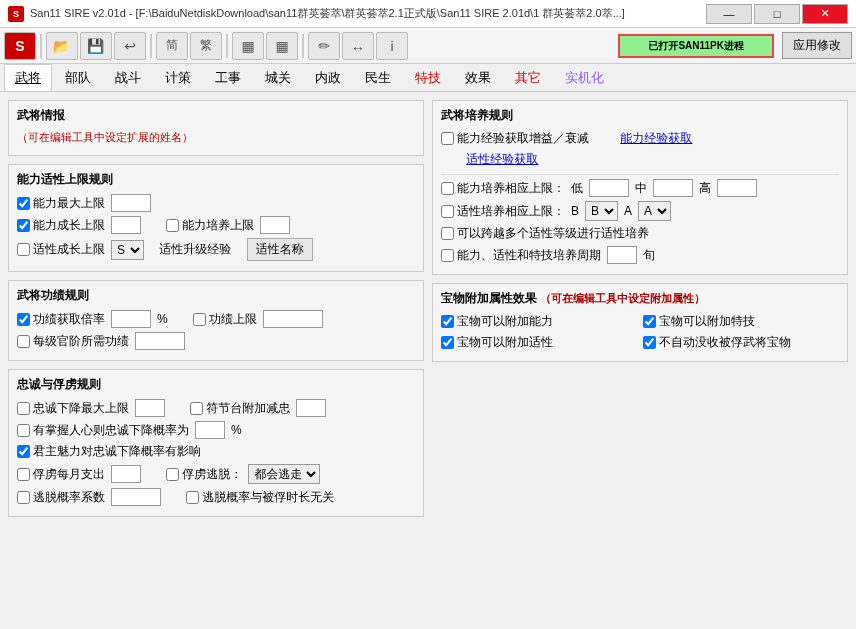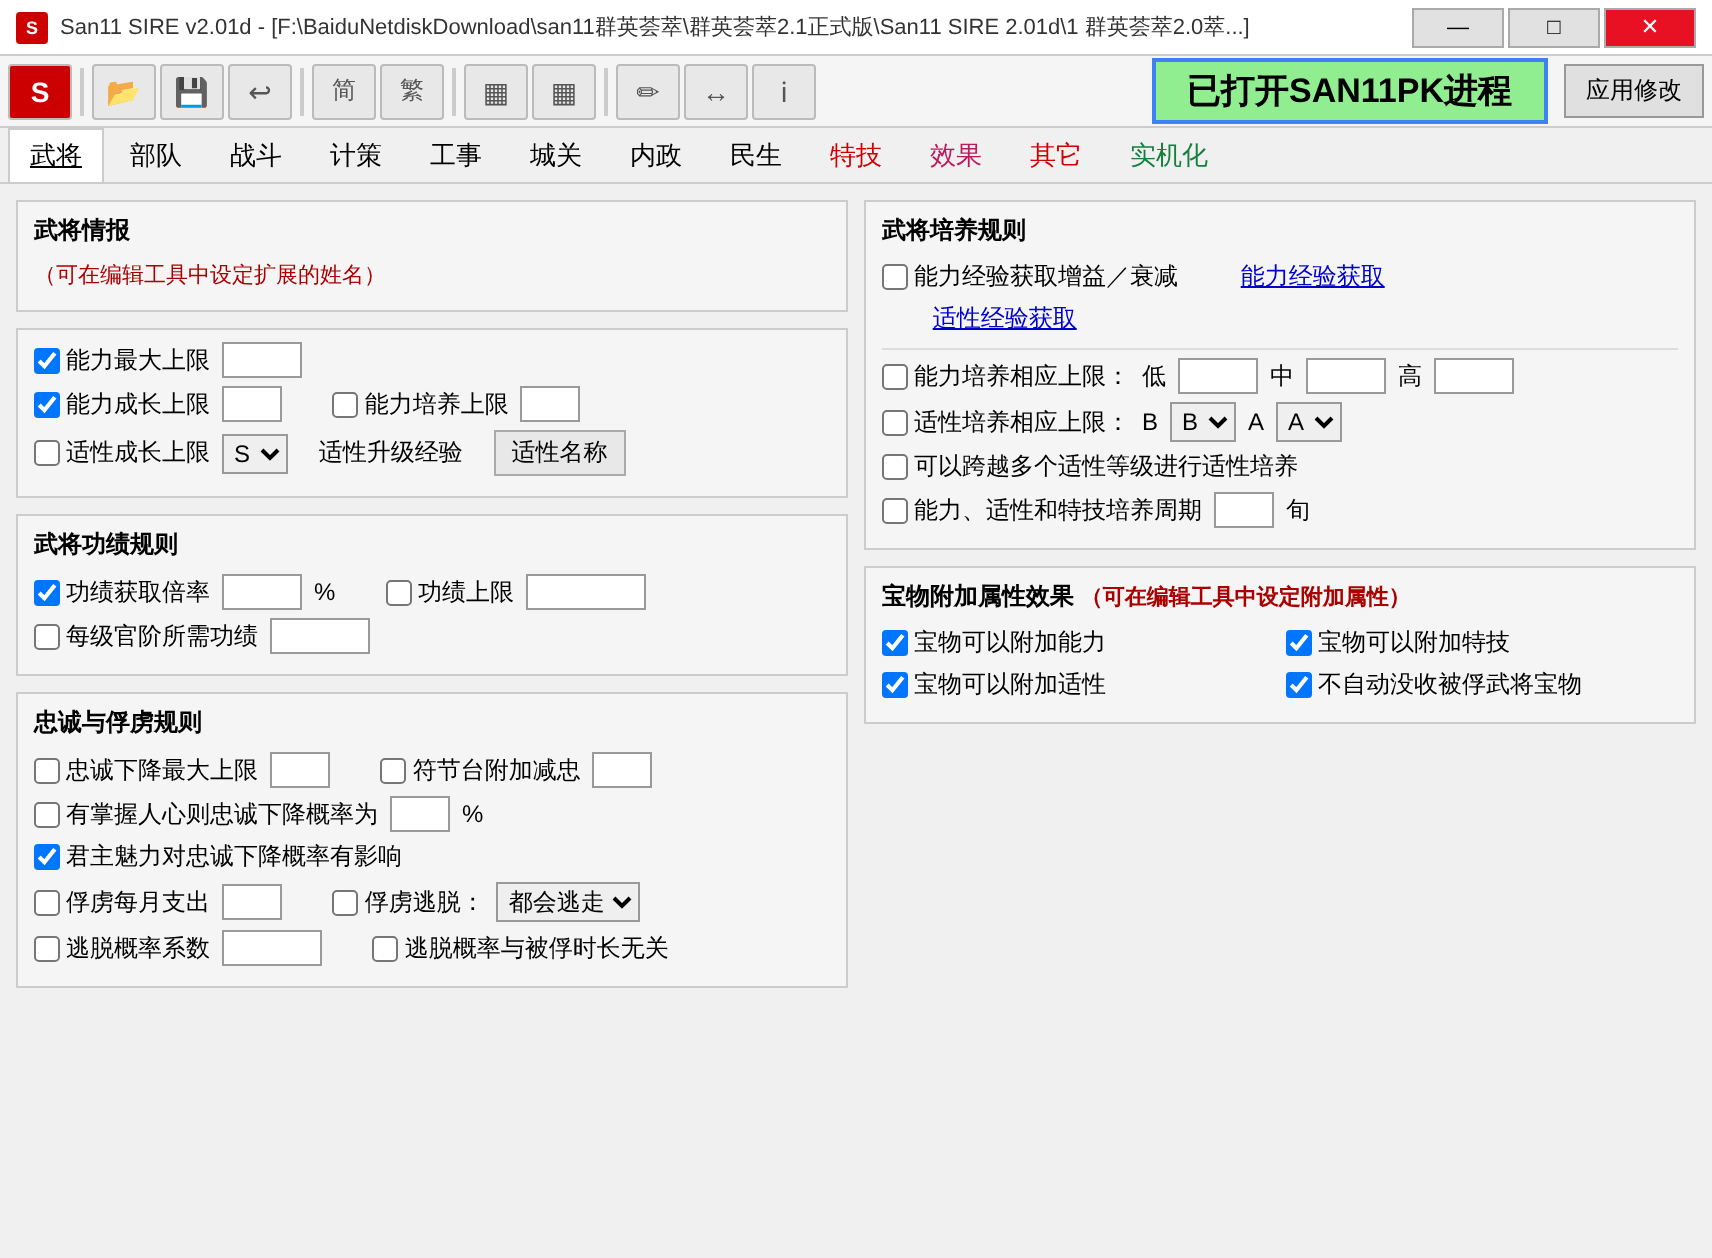--- a/index.html
+++ b/index.html
@@ -11,21 +11,21 @@
     .title-bar-icon { width: 16px; height: 16px; background: #c00; border-radius: 2px; display: flex; align-items: center; justify-content: center; color: #fff; font-size: 9px; font-weight: bold; }
     .title-bar-right { display: flex; gap: 2px; }
     .title-btn { width: 46px; height: 20px; background: #e1e1e1; border: 1px solid #aaa; font-size: 11px; cursor: pointer; display: flex; align-items: center; justify-content: center; }
     .title-btn.close { background: #e81123; color: #fff; }
     
     
     .toolbar { background: #f5f5f5; border-bottom: 1px solid #ccc; display: flex; align-items: center; padding: 2px 4px; height: 36px; gap: 2px; }
     .toolbar-icon { width: 32px; height: 28px; background: #e8e8e8; border: 1px solid #bbb; display: flex; align-items: center; justify-content: center; cursor: pointer; font-size: 14px; color: #555; border-radius: 2px; }
     .toolbar-sep { width: 2px; height: 24px; background: #ccc; margin: 0 2px; }
     .toolbar-status { flex: 1; display: flex; align-items: center; justify-content: flex-end; gap: 8px; }
-    .status-box { background: #90ee90; border: 2px solid #3b82f6; padding: 3px 16px; font-size: 17px; font-weight: bold; color: #000; }
+    .status-box { background: #90ee90; border: 2px solid #ef4444; padding: 3px 28px; font-size: 10px; font-weight: bold; color: #000; }
     .app-modify-btn { background: #e0e0e0; border: 1px solid #999; padding: 4px 10px; cursor: pointer; font-size: 12px; }
     
     
     .nav-bar { background: #f0f0f0; border-bottom: 1px solid #ccc; display: flex; align-items: flex-end; padding: 0 4px; height: 28px; }
     .nav-tab { padding: 4px 10px; cursor: pointer; font-size: 13px; border: 1px solid transparent; border-bottom: none; background: transparent; margin-right: 2px; }
     .nav-tab.active { background: #fff; border-color: #ccc; border-bottom-color: #fff; text-decoration: underline; }
     
     
     .main-content { display: flex; padding: 8px; gap: 8px; height: calc(629px - 28px - 36px - 28px); background: #f0f0f0; }
     
@@ -93,37 +93,38 @@
 <div class="nav-bar">
   <div class="nav-tab active">武将</div>
   <div class="nav-tab">部队</div>
   <div class="nav-tab">战斗</div>
   <div class="nav-tab">计策</div>
   <div class="nav-tab">工事</div>
   <div class="nav-tab">城关</div>
   <div class="nav-tab">内政</div>
   <div class="nav-tab">民生</div>
   <div class="nav-tab" style="color:#cc0000;">特技</div>
-  <div class="nav-tab" style="color:#be185d;">效果</div>
+  <div class="nav-tab" style="color:#000000;">效果</div>
   <div class="nav-tab" style="color:#cc0000;">其它</div>
-  <div class="nav-tab" style="color:#15803d;">实机化</div>
+  <div class="nav-tab" style="color:#8b5cf6;">实机化</div>
 </div>
 
 <div class="main-content">
 
   <div class="panel-left">
 
     <div class="section">
       <div class="section-title">武将情报</div>
       <div class="row">
         <span class="note-text">（可在编辑工具中设定扩展的姓名）</span>
       </div>
     </div>
 
     <div class="section">
+      <div class="section-title">能力适性上限规则</div>
       <div class="row">
         <label>
           <input type="checkbox" checked="" style="">
           <span>能力最大上限</span>
         </label>
         <input type="text" class="w40" style="">
       </div>
       <div class="row">
         <label>
           <input type="checkbox" checked="" style="">

